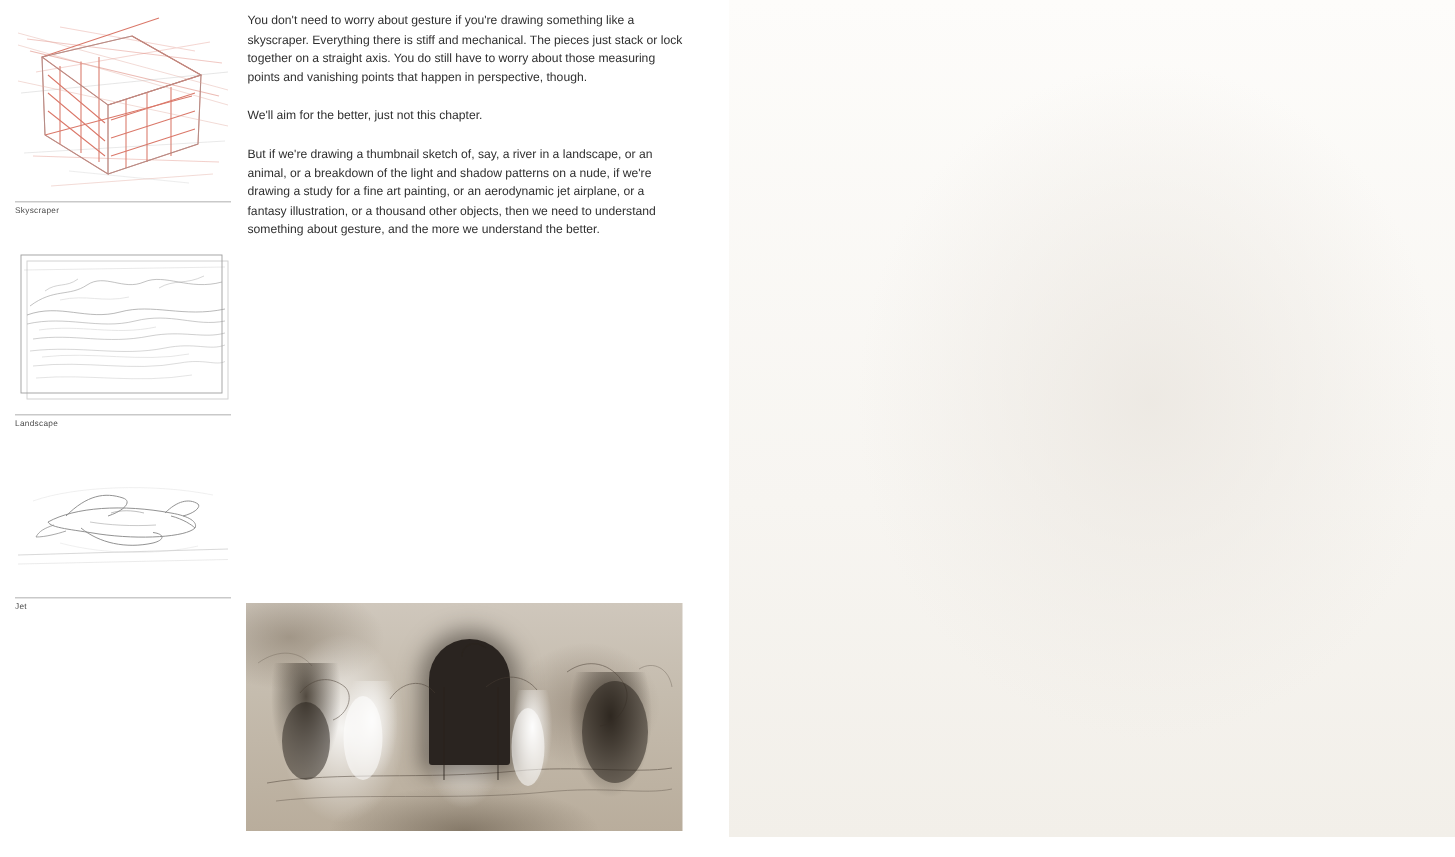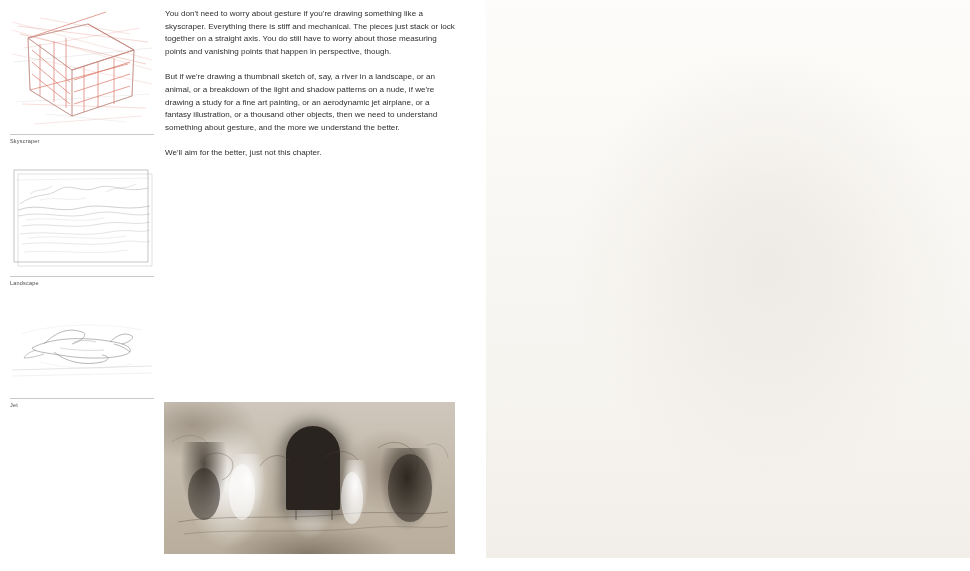--- a/index.html
+++ b/index.html
@@ -243,22 +243,22 @@
             <path d="M30 54 C60 62, 96 62, 122 56" opacity="0.4"></path>
           </g>
         </svg>
       </div>
       <div class="thumb-caption">Jet</div>
     </div>
   </div>
 
   <div class="text-col">
     <p>You don't need to worry about gesture if you're drawing something like a skyscraper. Everything there is stiff and mechanical. The pieces just stack or lock together on a straight axis. You do still have to worry about those measuring points and vanishing points that happen in perspective, though.</p>
+    <p>We'll aim for the better, just not this chapter.</p>
     <p>But if we're drawing a thumbnail sketch of, say, a river in a landscape, or an animal, or a breakdown of the light and shadow patterns on a nude, if we're drawing a study for a fine art painting, or an aerodynamic jet airplane, or a fantasy illustration, or a thousand other objects, then we need to understand something about gesture, and the more we understand the better.</p>
-    <p>We'll aim for the better, just not this chapter.</p>
   </div>
 
   <div class="painting">
     <div class="pwash"></div>
     <div class="fig-dark-l"></div>
     <div class="fig-white2"></div>
     <div class="arch"></div>
     <div class="fig-white"></div>
     <div class="fig-dark-r"></div>
     <svg width="291" height="152" viewBox="0 0 291 152" style="position:absolute;inset:0;">

